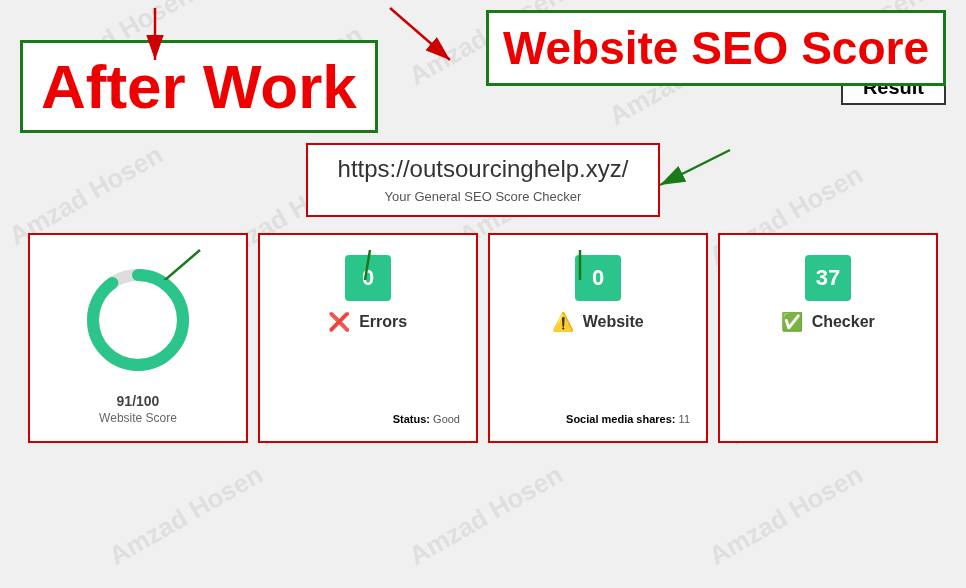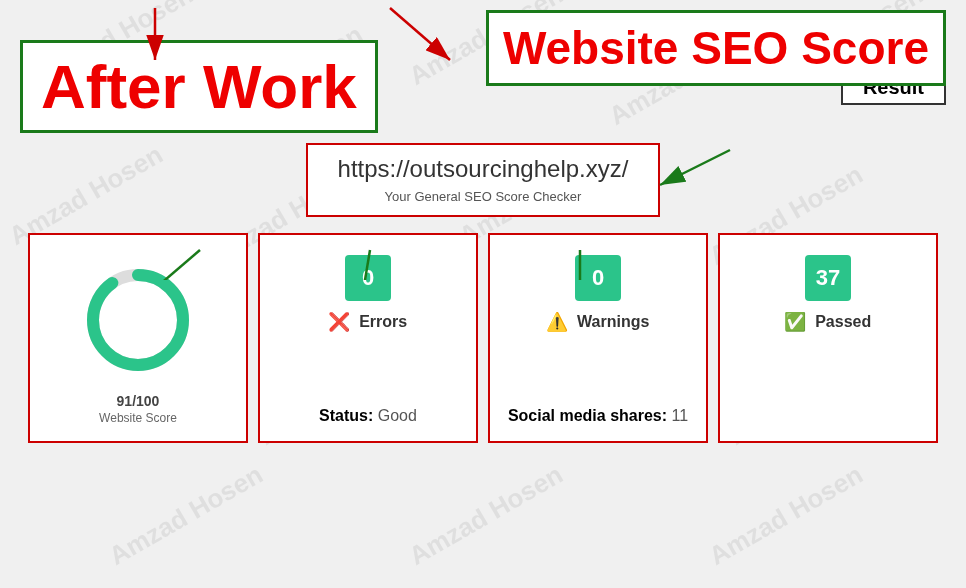--- a/index.html
+++ b/index.html
@@ -214,26 +214,26 @@
     .icon-warning {
       color: #f0a000;
       font-size: 18px;
     }
     .icon-pass {
       color: #2bc48a;
       font-size: 18px;
     }
 
     .card-status {
-      font-size: 16px;
+      font-size: 11px;
       color: #555;
       margin-top: auto;
       padding-top: 8px;
       width: 100%;
-      text-align: center;
+      text-align: right;
     }
 
     .card-status strong {
       color: #000;
     }
 
     
     .arrows-svg {
       position: absolute;
       top: 0; left: 0;
@@ -350,30 +350,30 @@
       <div class="card-status">
         <strong>Status:</strong>
         <span>Good</span>
       </div>
     </div>
 
     <div class="card">
       <div class="green-badge">0</div>
       <div class="card-icon-row">
         <span class="icon-warning">⚠️</span>
-        <span>Warnings</span>
+        <span>Website</span>
       </div>
       <div class="card-status">
         <strong>Social media shares:</strong>
         <span>11</span>
       </div>
     </div>
 
     <div class="card">
       <div class="green-badge">37</div>
       <div class="card-icon-row">
         <span class="icon-pass">✅</span>
-        <span>Passed</span>
+        <span>Checker</span>
       </div>
     </div>
 
   </div>
 </div>
 
 </body></html>

